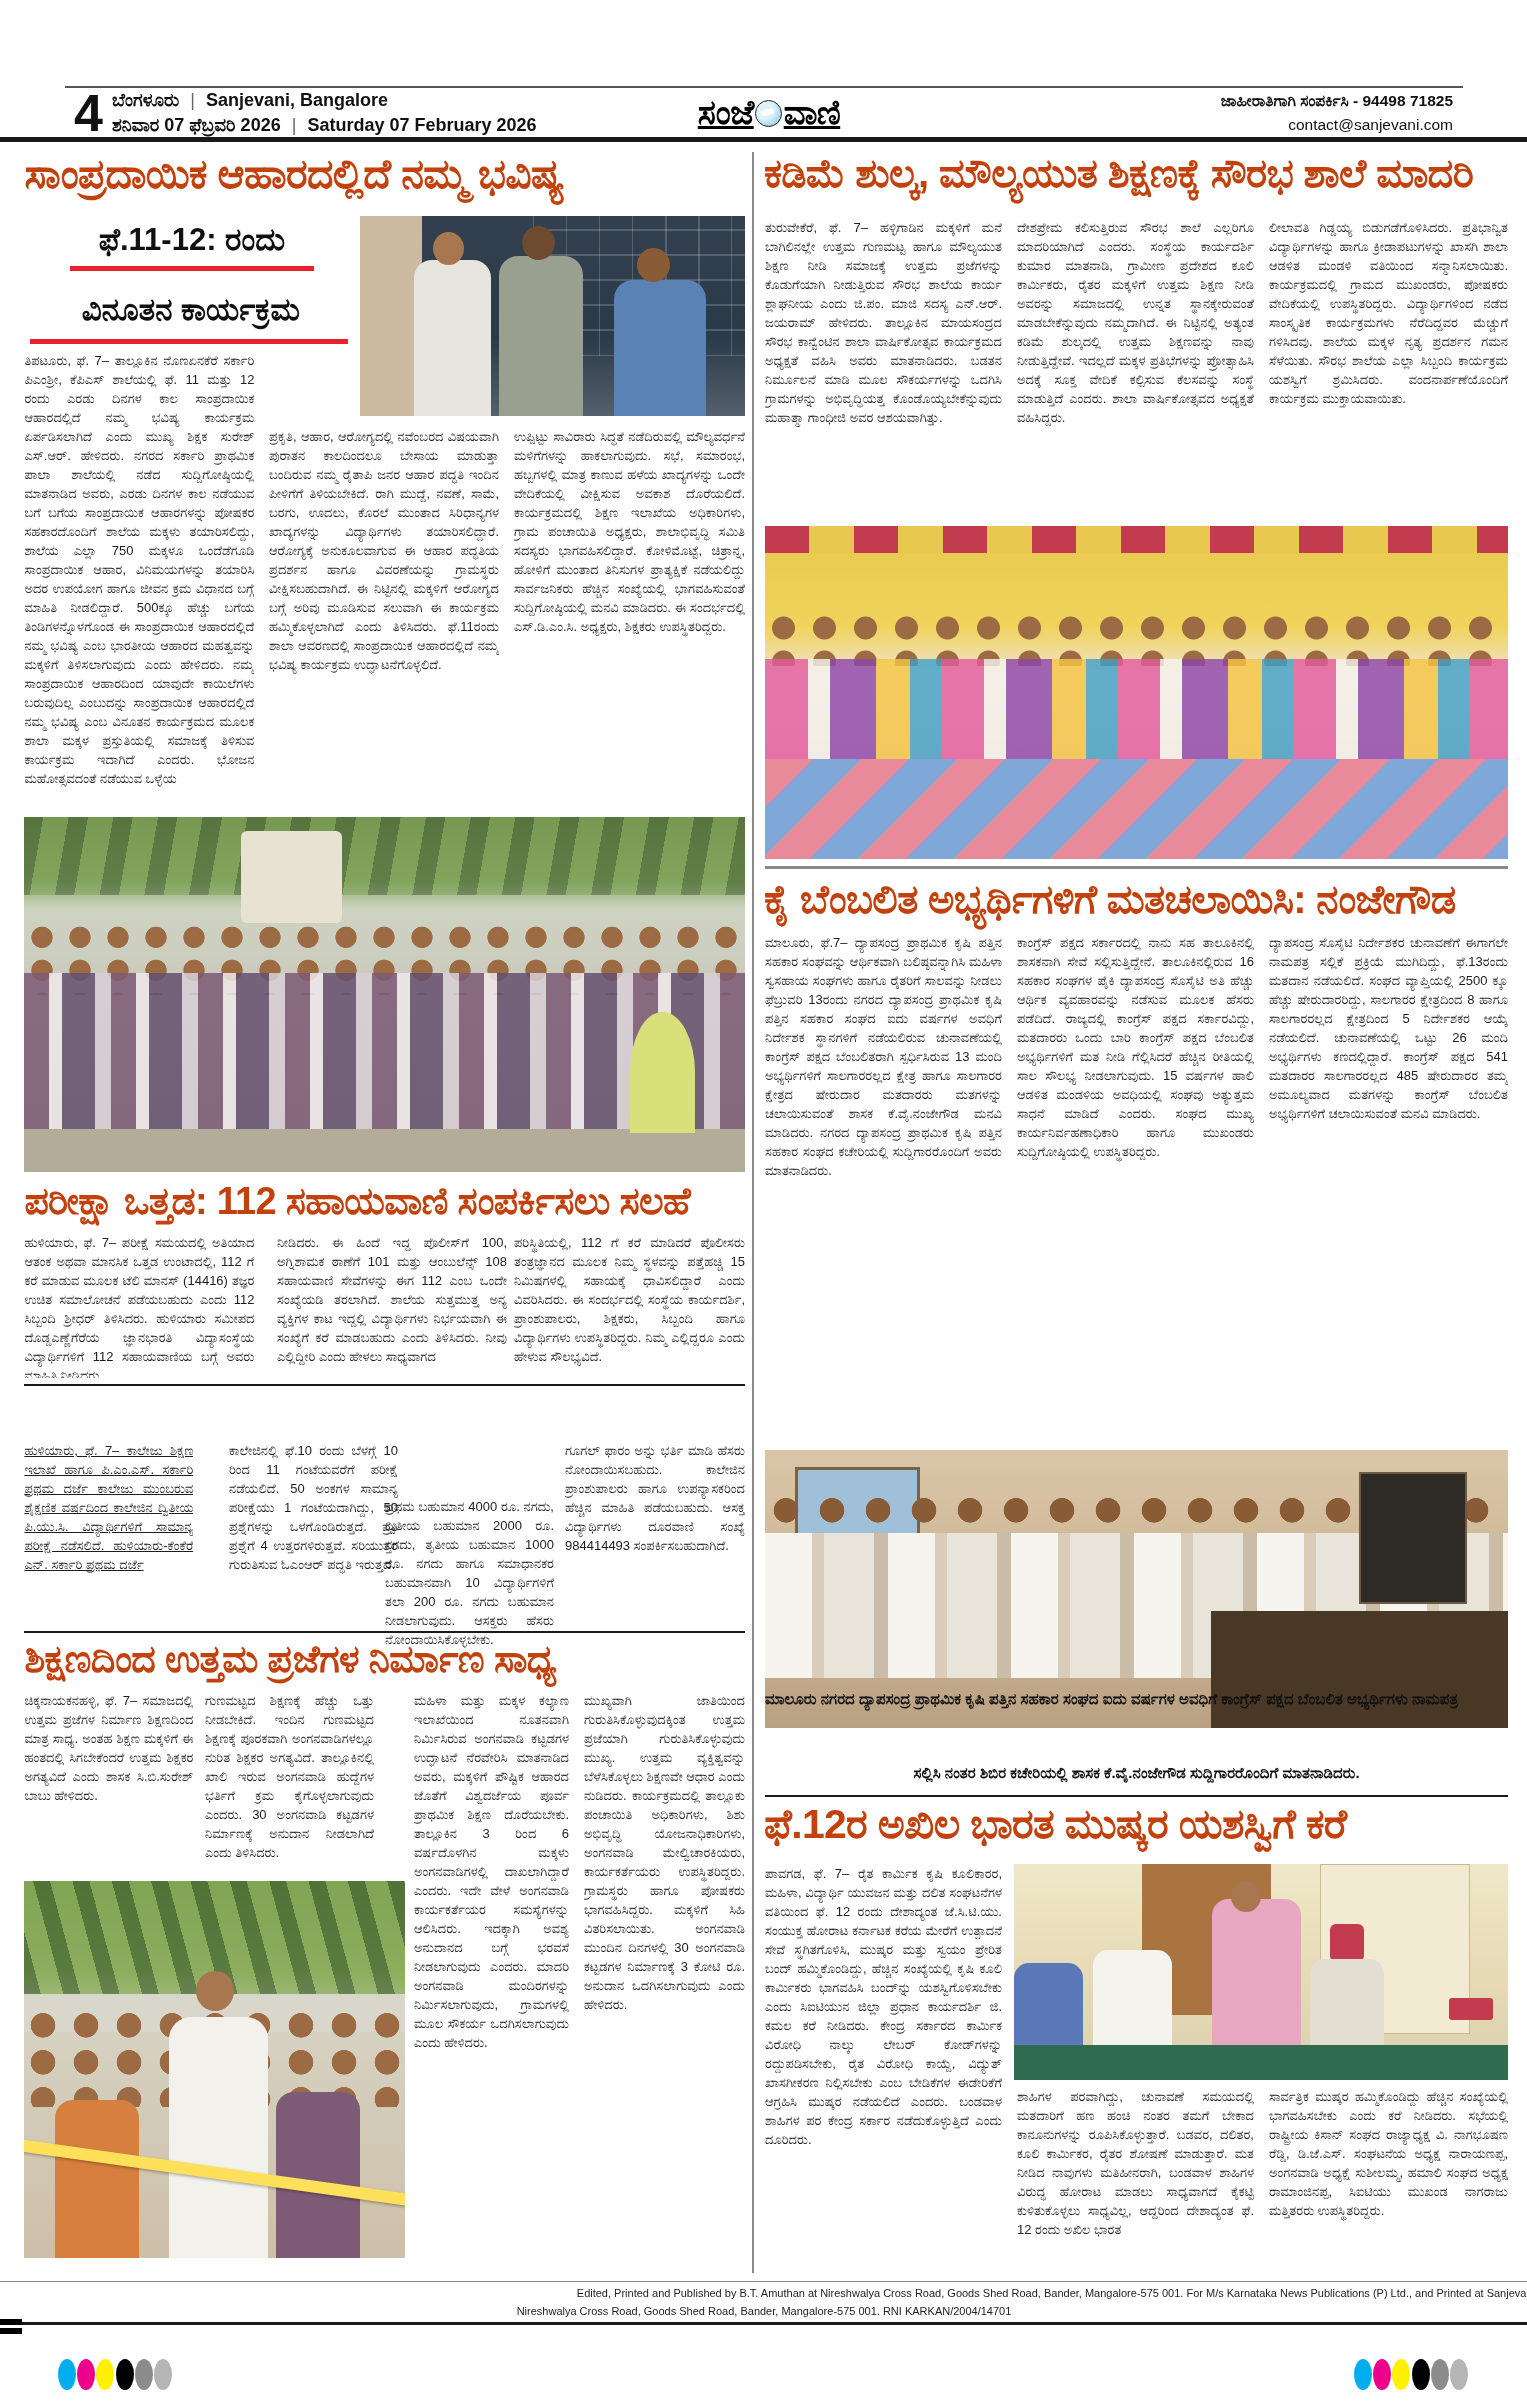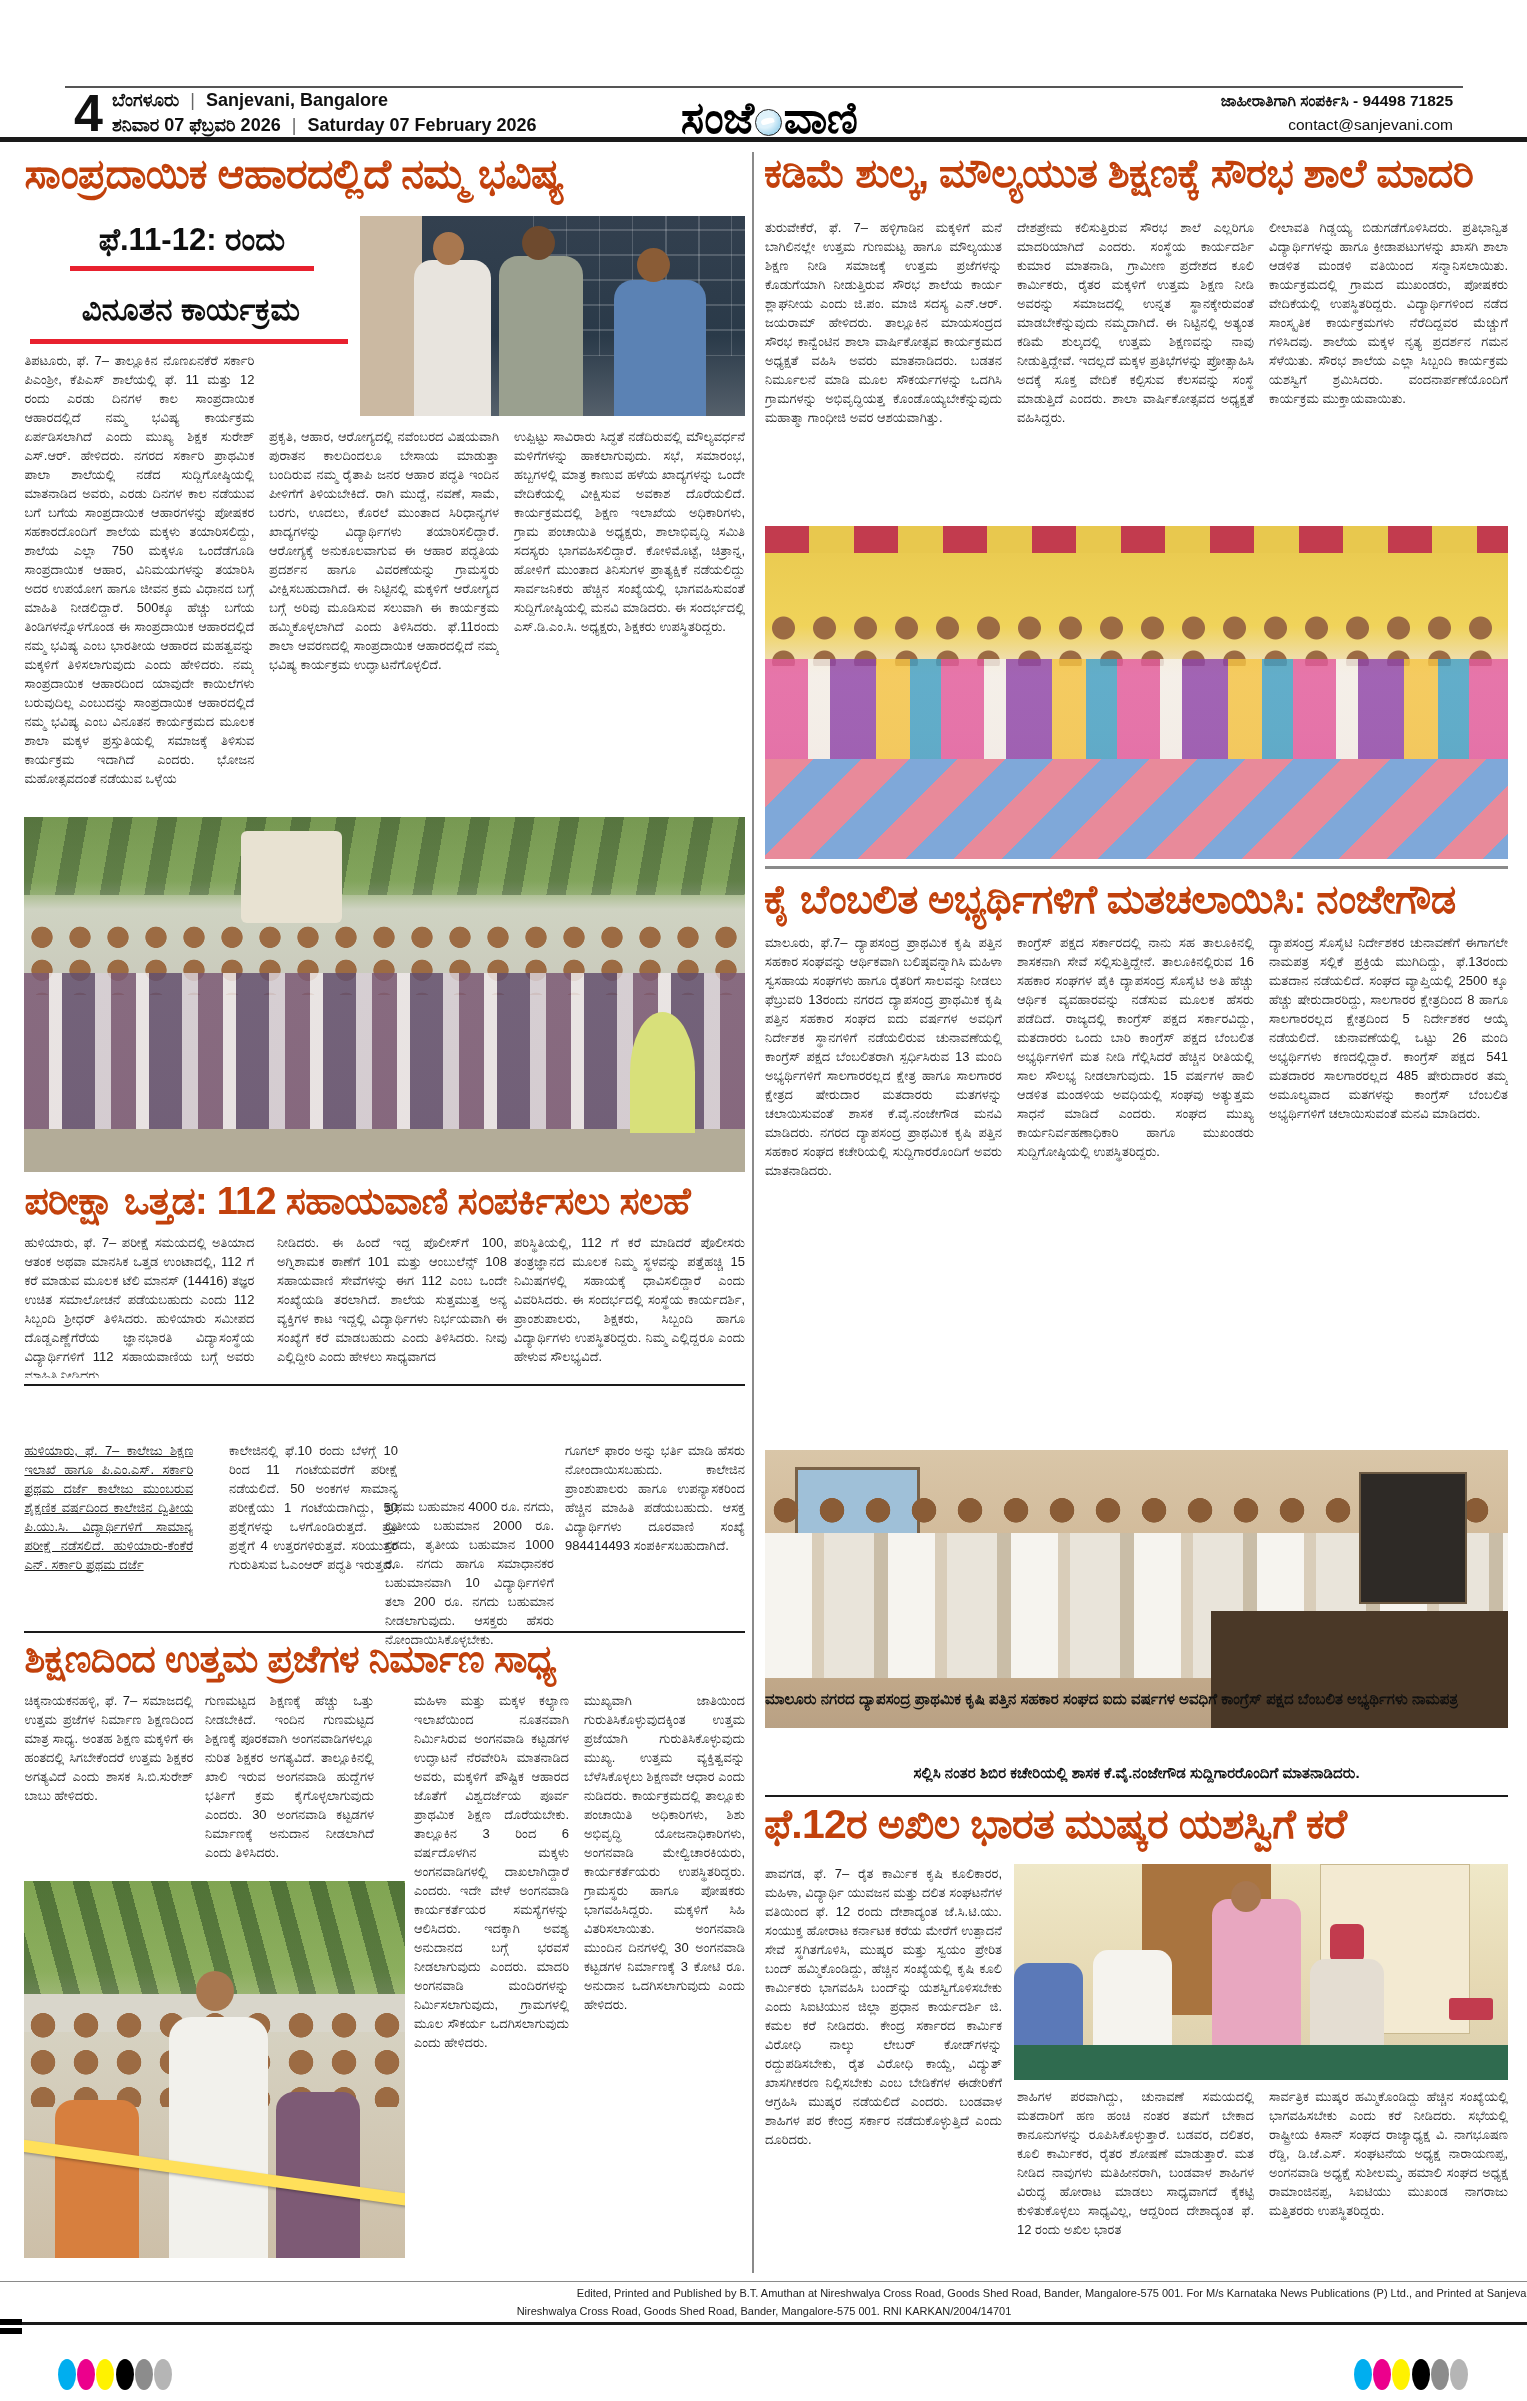--- a/index.html
+++ b/index.html
@@ -10,22 +10,22 @@
   .grule{position:absolute;background:#8a8a8a;}
   .headline{position:absolute;font-weight:900;color:#c2410c;letter-spacing:-0.7px;line-height:1.08;white-space:nowrap;}
   .col{position:absolute;font-size:13px;line-height:19px;text-align:justify;color:#1d1d1d;overflow:hidden;}
   .kicker{position:absolute;font-weight:900;font-size:31px;color:#101010;text-align:center;white-space:nowrap;}
   .redbar{position:absolute;background:#e8212e;height:5.2px;}
   .caption{position:absolute;font-weight:700;font-size:15px;color:#101010;line-height:1.5;}
   .photo{position:absolute;overflow:hidden;background:#cfcabe;}
   .ph{position:absolute;}
   .dot{position:absolute;width:18px;height:31px;border-radius:50%;}
   .hdr-small{font-size:15.5px;color:#111;}
-  .logo{font-weight:900;font-size:44px;color:#000;letter-spacing:-0.7px;
-        text-shadow:0.7px 0.7px 0 #fff,-0.7px -0.7px 0 #fff;}
+  .logo{font-weight:900;font-size:34px;color:#000;letter-spacing:-0.7px;
+        text-shadow:0.7px 0.7px 0 #fff,-0.7px -0.7px 0 #fff;text-decoration:underline;}
   .globe{display:inline-block;width:25px;height:25px;border-radius:50%;
          background:radial-gradient(circle at 35% 35%,#dff2fb 0 40%,#9fd3ec 75%,#5fa8cc 100%);
          border:1.5px solid #222;vertical-align:-3px;margin:0 1.5px;position:relative;}
   .globe::after{content:"";position:absolute;left:5.2px;top:8.1px;width:13.3px;height:6px;
          background:#fff;border-radius:60% 90% 10% 60%;transform:rotate(-18deg);}
 </style>
 </head>
 <body>
 
 <div id="page">

